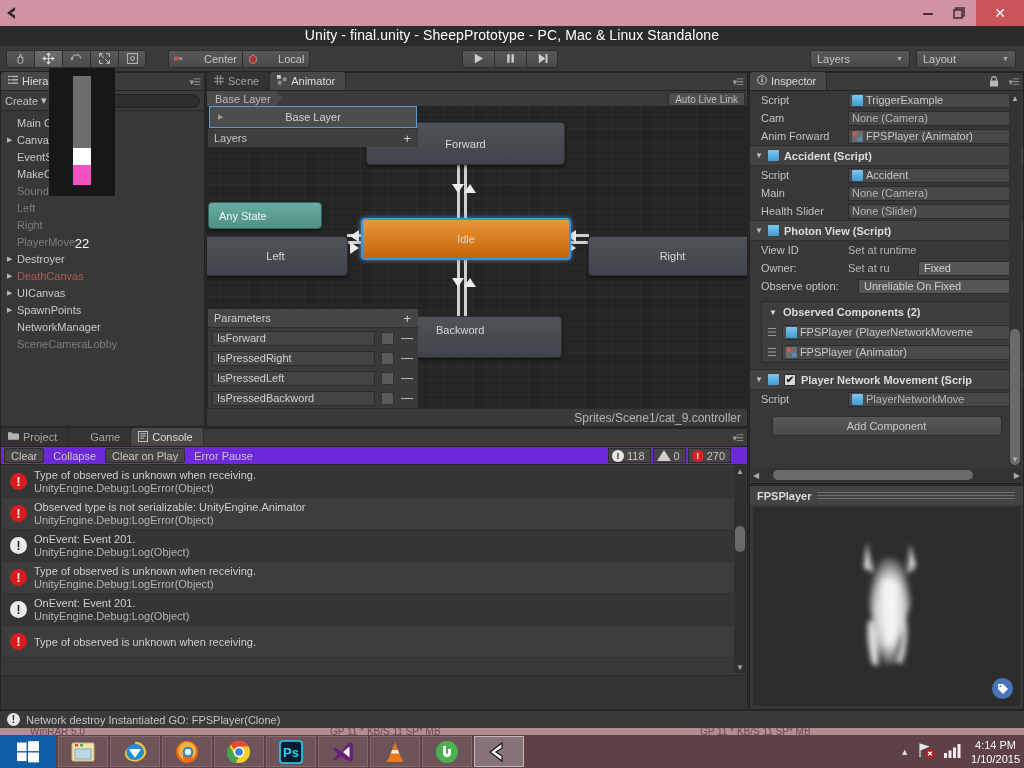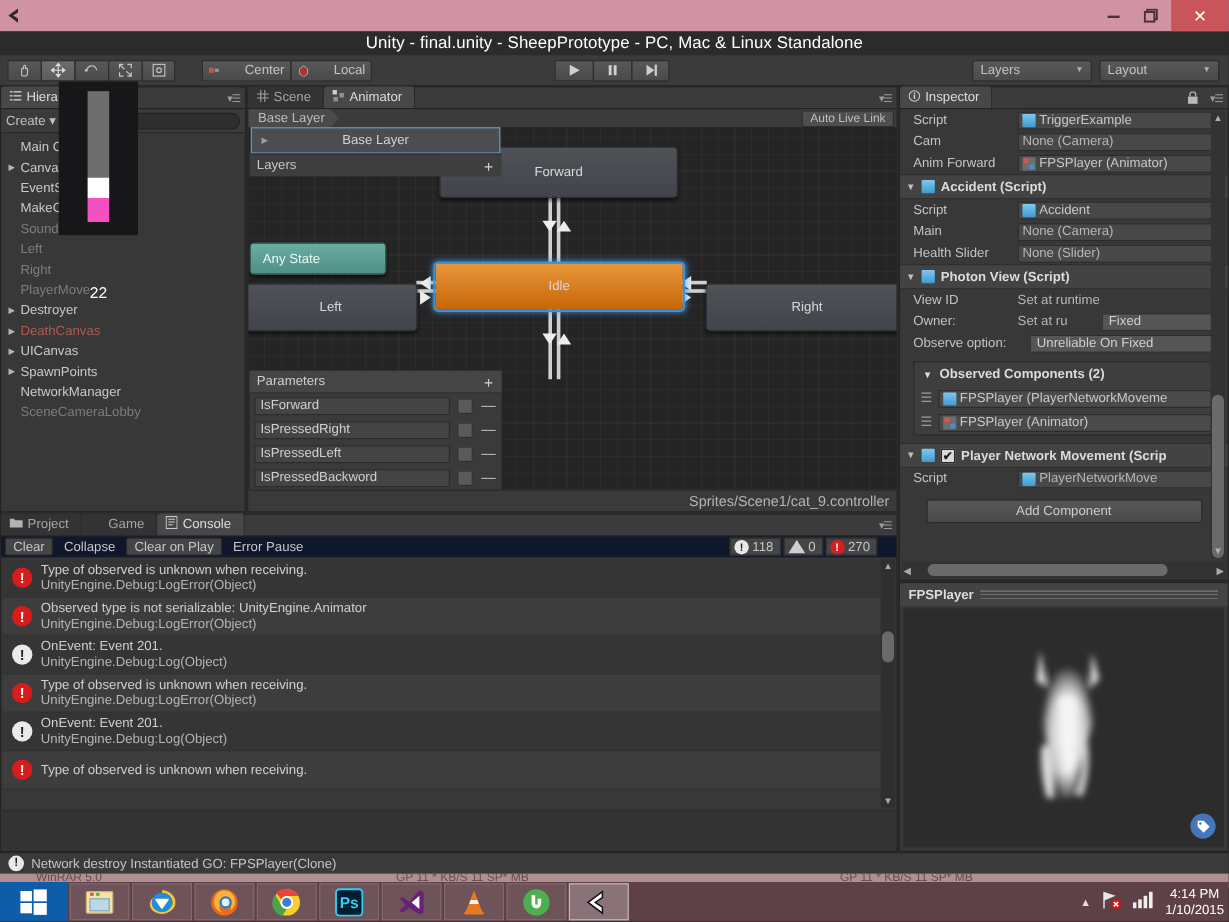--- a/index.html
+++ b/index.html
@@ -226,21 +226,21 @@
     background:repeating-linear-gradient(180deg,#6e6e6e 0 1px, transparent 1px 3px); }
   .prev-body { position:absolute; left:3px; right:3px; top:21px; bottom:3px; background:#2c2c2c;
                display:flex; align-items:center; justify-content:center; overflow:hidden; }
   .prev-tag { position:absolute; right:10px; bottom:10px; width:21px; height:21px; border-radius:50%;
               background:#4776b8; display:flex; align-items:center; justify-content:center;
               color:#fff; font-size:11px; }
 
   
   #console { left:0; top:428px; width:748px; height:282px; }
   .con-toolbar {
-    height:18px; background:#0f172a; display:flex; align-items:center; gap:2px;
+    height:18px; background:#6d28d9; display:flex; align-items:center; gap:2px;
     padding-left:3px; border-bottom:1px solid #2b2b2b; position:relative;
   }
   .cbtn { height:15px; padding:0 6px; font-size:11px; color:#c6c6c6;
           background:#454545; border:1px solid #2d2d2d; border-radius:2px;
           display:flex; align-items:center; }
   .cbtn.flat { background:transparent; border-color:transparent; }
   .counters { position:absolute; right:16px; display:flex; gap:2px; }
   .ctr { height:15px; padding:0 5px 0 3px; background:#454545; border:1px solid #2d2d2d;
          display:flex; align-items:center; gap:3px; font-size:11px; color:#c6c6c6; }
   .badge { width:12px; height:12px; border-radius:50%; display:flex; align-items:center;
@@ -551,20 +551,23 @@
       </div>
       <div class="node grey" style="left:-4px;top:130px;width:145px;height:40px;">
         <span>Left</span>
       </div>
       <div class="node idle" style="left:154px;top:112px;width:210px;height:42px;">
         <span>Idle</span>
       </div>
       <div class="node grey" style="left:381px;top:130px;width:169px;height:40px;">
         <span>Right</span>
       </div>
+      <div class="node grey" style="left:208px;top:210px;width:147px;height:42px;justify-content:flex-start;padding-left:20px;align-items:flex-start;padding-top:7px;">
+        <span>Backword</span>
+      </div>
     </div>
 
     <div class="layers-box">
       <div class="layer-item">
         <span class="la">▶</span>
         <span>Base Layer</span>
       </div>
       <div class="layers-hdr">
         <span>Layers</span>
         <span class="plus">+</span>

